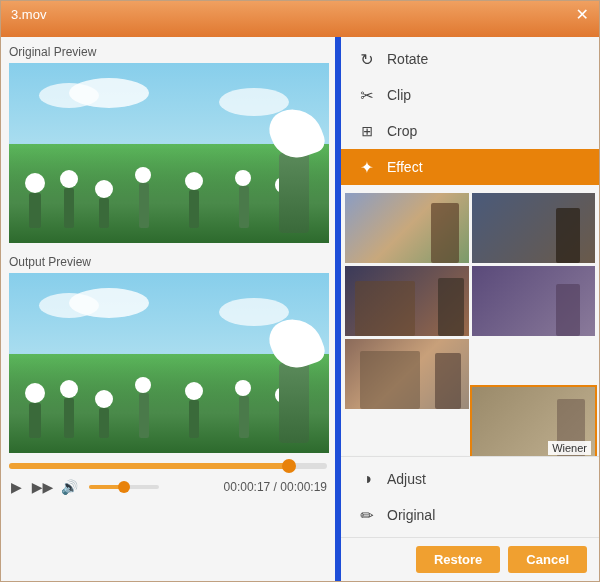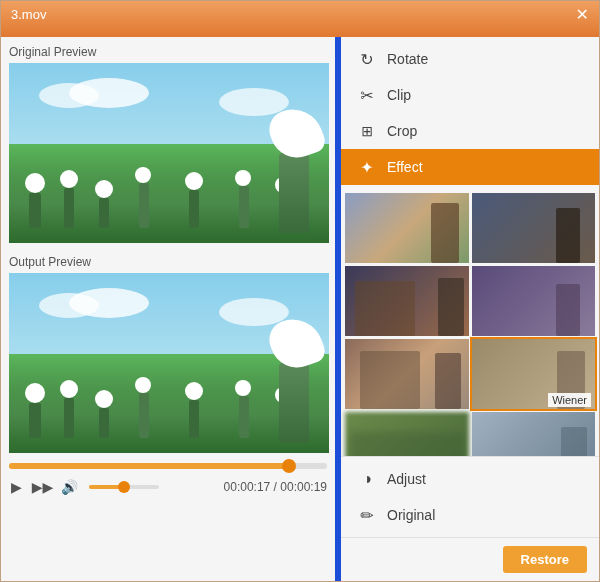--- a/index.html
+++ b/index.html
@@ -215,21 +215,21 @@
       font-size: 11px;
       padding: 1px 4px;
       color: #333;
     }
     
     .ef1 { background: linear-gradient(135deg, #8b9dc3 0%, #c8a87c 50%, #7a9a6a 100%); }
     .ef2 { background: linear-gradient(135deg, #4a5a7a 0%, #6a5a4a 100%); }
     .ef3 { background: linear-gradient(135deg, #3a3a5a 0%, #9a6a4a 100%); }
     .ef4 { background: linear-gradient(135deg, #5a4a7a 0%, #8a7a9a 100%); }
     .ef5 { background: linear-gradient(135deg, #8a6a5a 0%, #c8a07a 50%, #9a8a7a 100%); }
-    .ef6 { background: linear-gradient(135deg, #9a8a6a 0%, #c0b090 100%); }
+    .ef6 { background: linear-gradient(135deg, #9a8a6a 0%, #c0b090 100%); margin-top: 48px; }
     .ef7 { background: linear-gradient(135deg, #6a8a4a 0%, #4a6a3a 100%); filter: blur(2px); }
     .ef8 { background: linear-gradient(135deg, #a0b0c0 0%, #6a8090 100%); }
     .bottom-menu {
       padding: 4px 0;
       border-top: 1px solid #e0e0e0;
     }
     .action-bar {
       padding: 8px 12px;
       display: flex;
       justify-content: flex-end;
@@ -409,16 +409,17 @@
           <span>Adjust</span>
         </div>
         <div class="menu-item">
           <span class="menu-icon">✏</span>
           <span>Original</span>
         </div>
       </div>
 
       <div class="action-bar">
         <button class="action-btn btn-restore">Restore</button>
+        <button class="action-btn btn-cancel">Cancel</button>
       </div>
     </div>
   </div>
 </div>
 
 </body></html>

